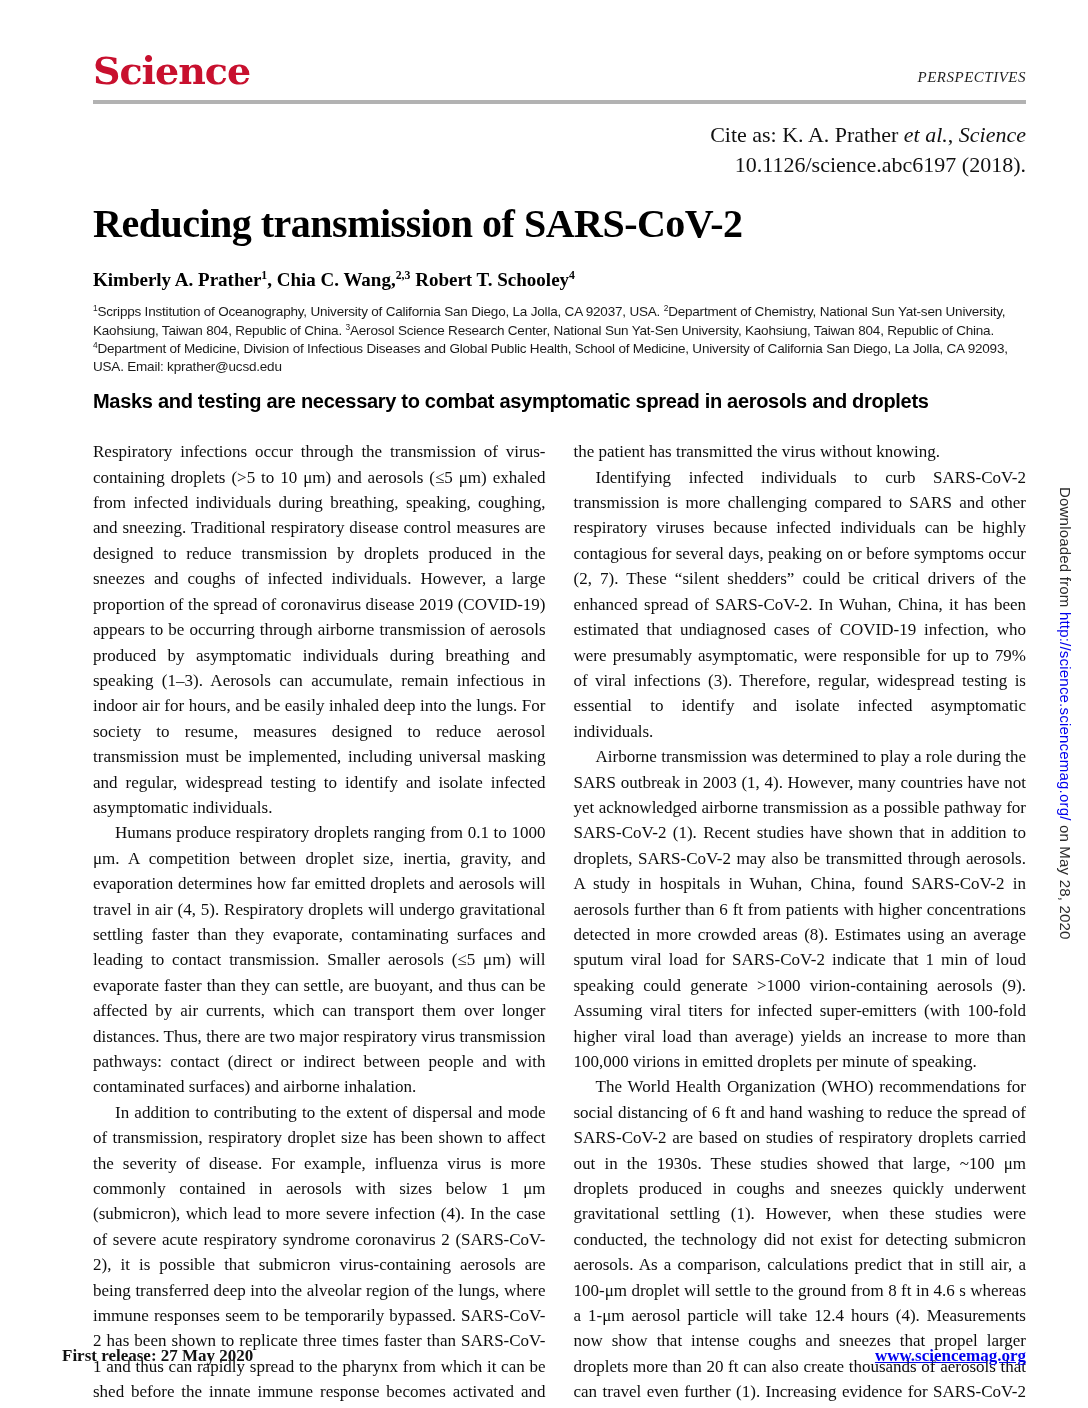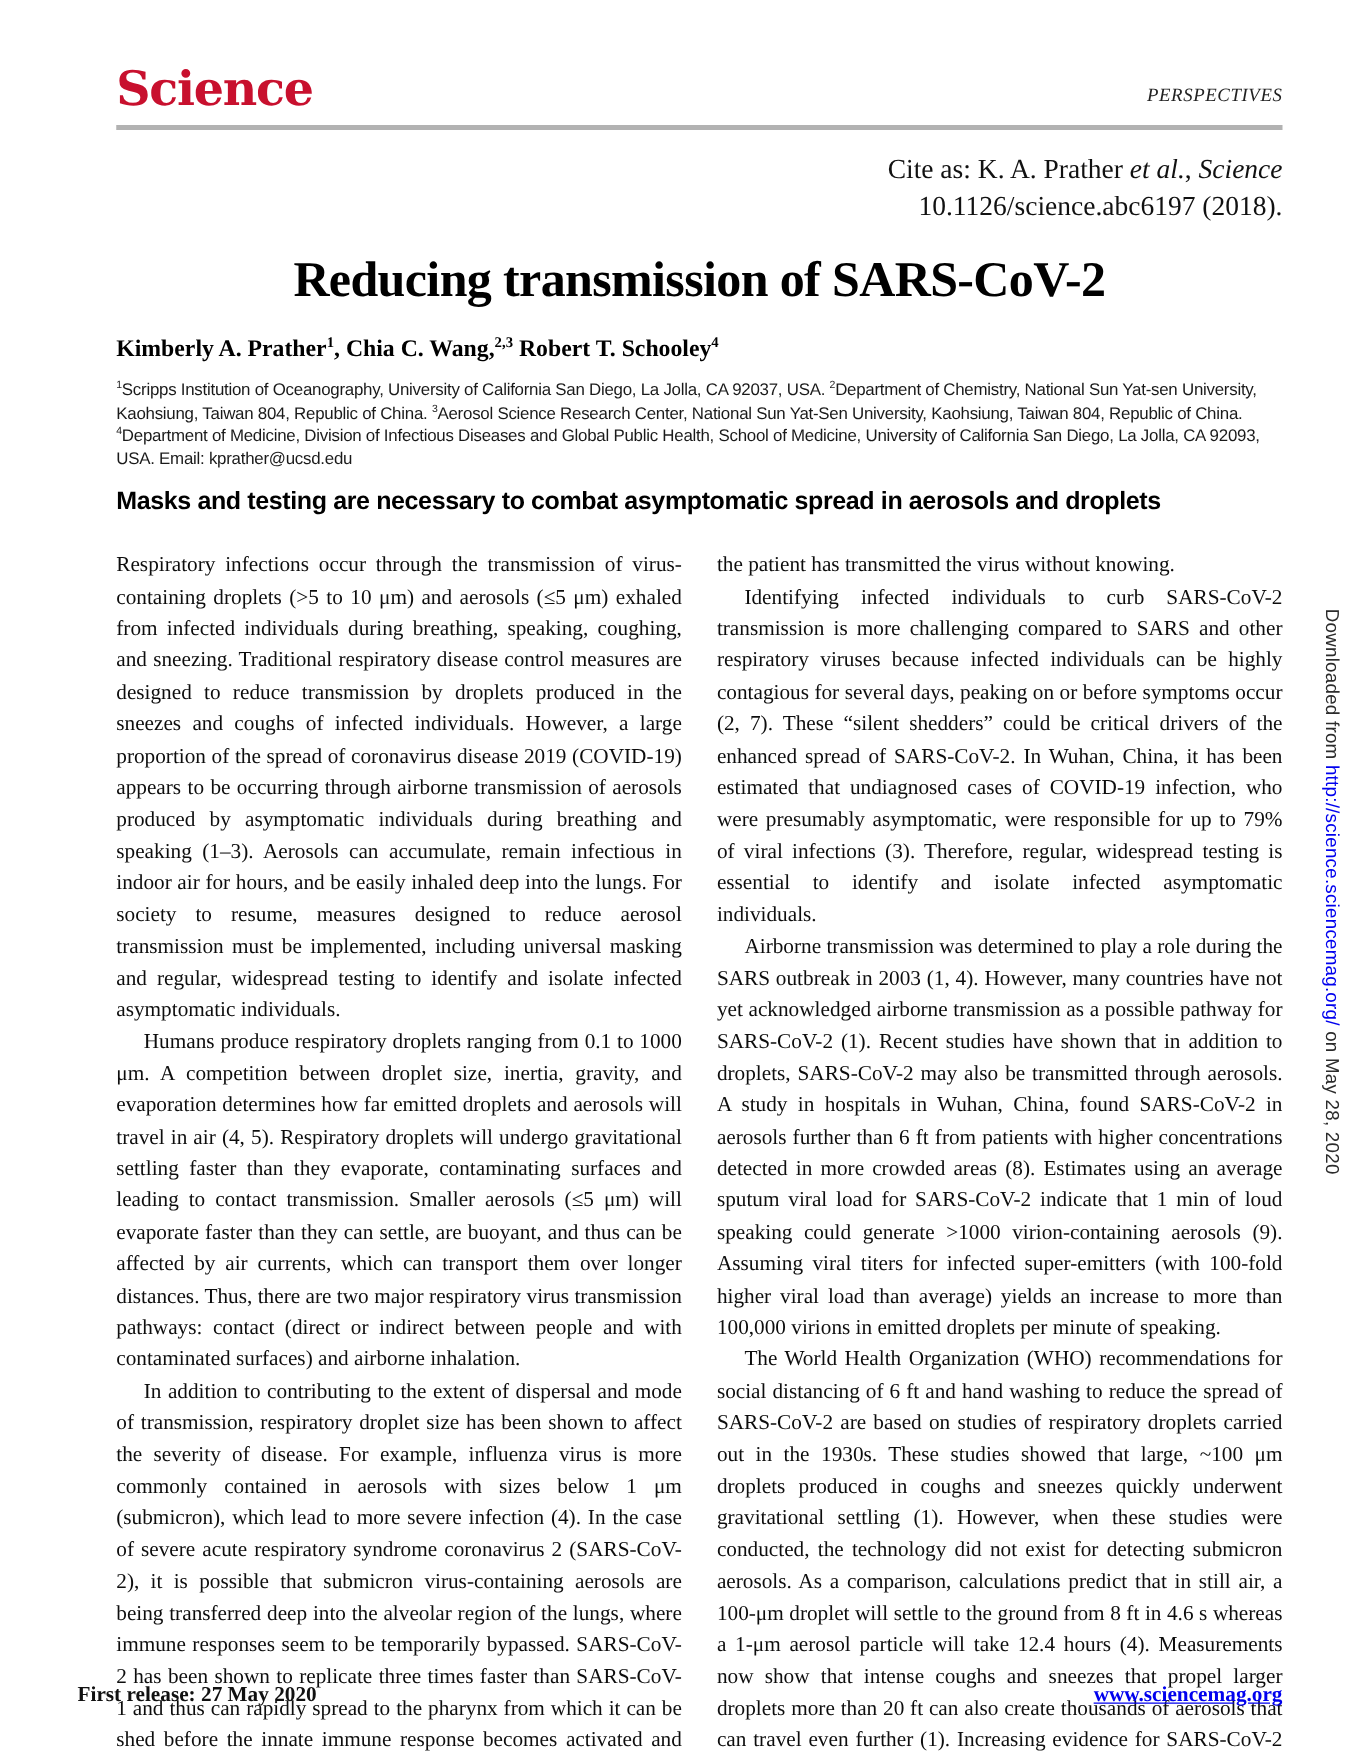--- a/index.html
+++ b/index.html
@@ -56,21 +56,20 @@
 
   
   .title {
     margin-top: 24px;
     font-family: "Liberation Serif", serif;
     font-weight: bold;
     font-size: 40px;
     letter-spacing: -0.5px;
     line-height: 1.05;
     color: #000;
-    text-align: center;
   }
   .authors {
     margin-top: 24px;
     font-weight: bold;
     font-size: 19px;
     color: #000;
   }
   .authors sup, .affiliations sup {
     font-size: 0.62em;
     vertical-align: super;

